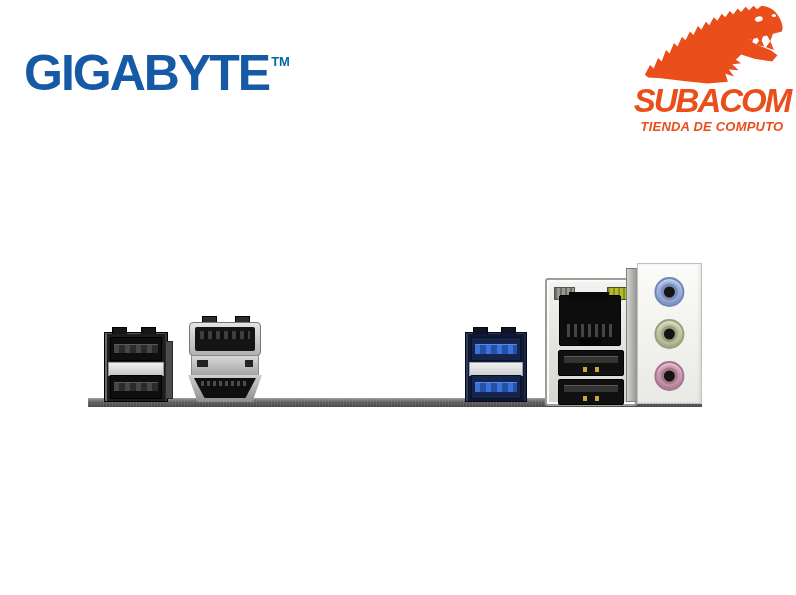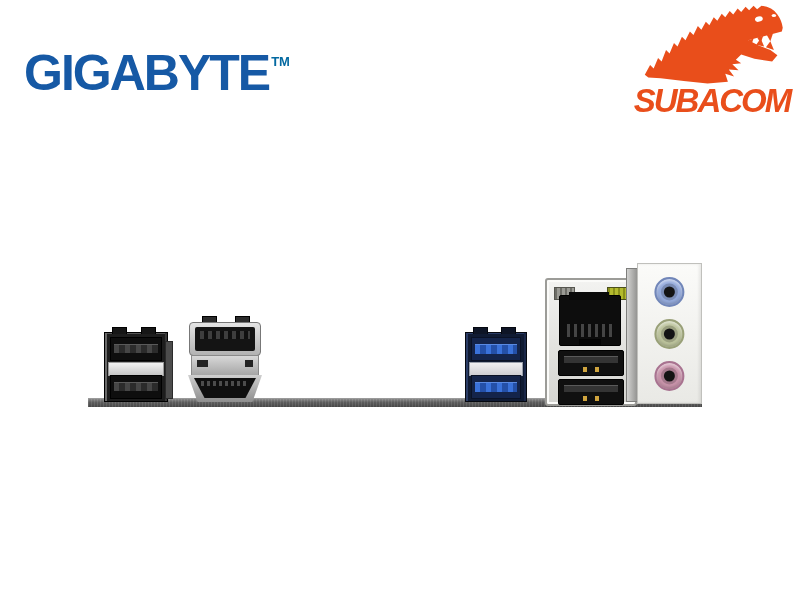--- a/index.html
+++ b/index.html
@@ -133,20 +133,21 @@
         L75,90 L48,87 L22,84 L8,83 Z"></path>
       <path fill="#E94E1B" d="M149,33 L146,42 L142,35 Z"></path>
       <path fill="#E94E1B" d="M138,36 L135,44 L131,38 Z"></path>
       <path fill="#E94E1B" d="M127,39 L125,45 L121,41 Z"></path>
       <path fill="#E94E1B" d="M130,46 L135,39 L139,48 Z"></path>
       <path fill="#E94E1B" d="M141,49 L146,42 L150,52 Z"></path>
       <ellipse cx="133" cy="17" rx="4.5" ry="3" fill="#fff" transform="rotate(-15 133 17)"></ellipse>
       <ellipse cx="150" cy="13" rx="2.5" ry="1.8" fill="#fff"></ellipse>
     </svg>
     <div class="sub-name">SUBACOM</div>
+    <div class="sub-tag">TIENDA DE COMPUTO</div>
   </div>
 
   <div>
 
     <div class="pcb"></div>
 
     <div class="port usb2">
       <i class="tab" style="left:7px"></i>
       <i class="tab" style="left:36px"></i>
       <div class="u-open u-top">

